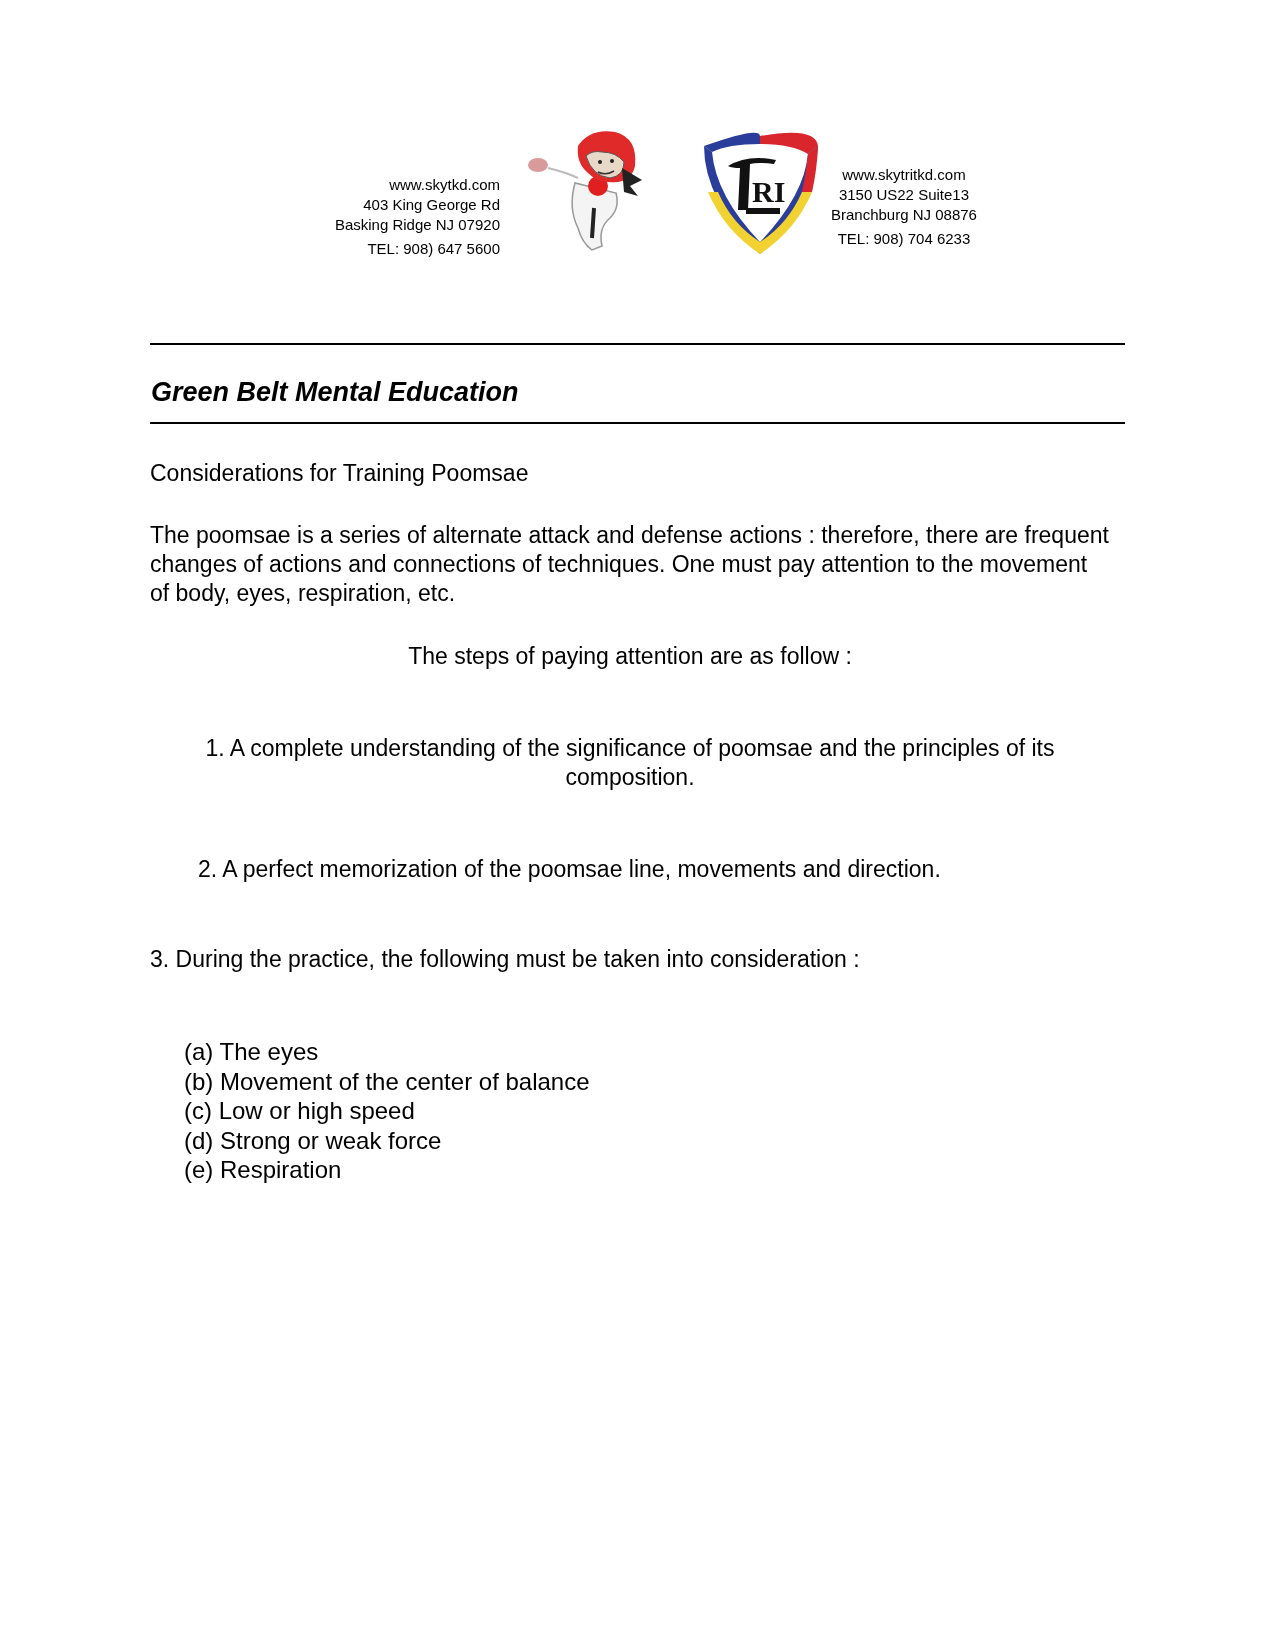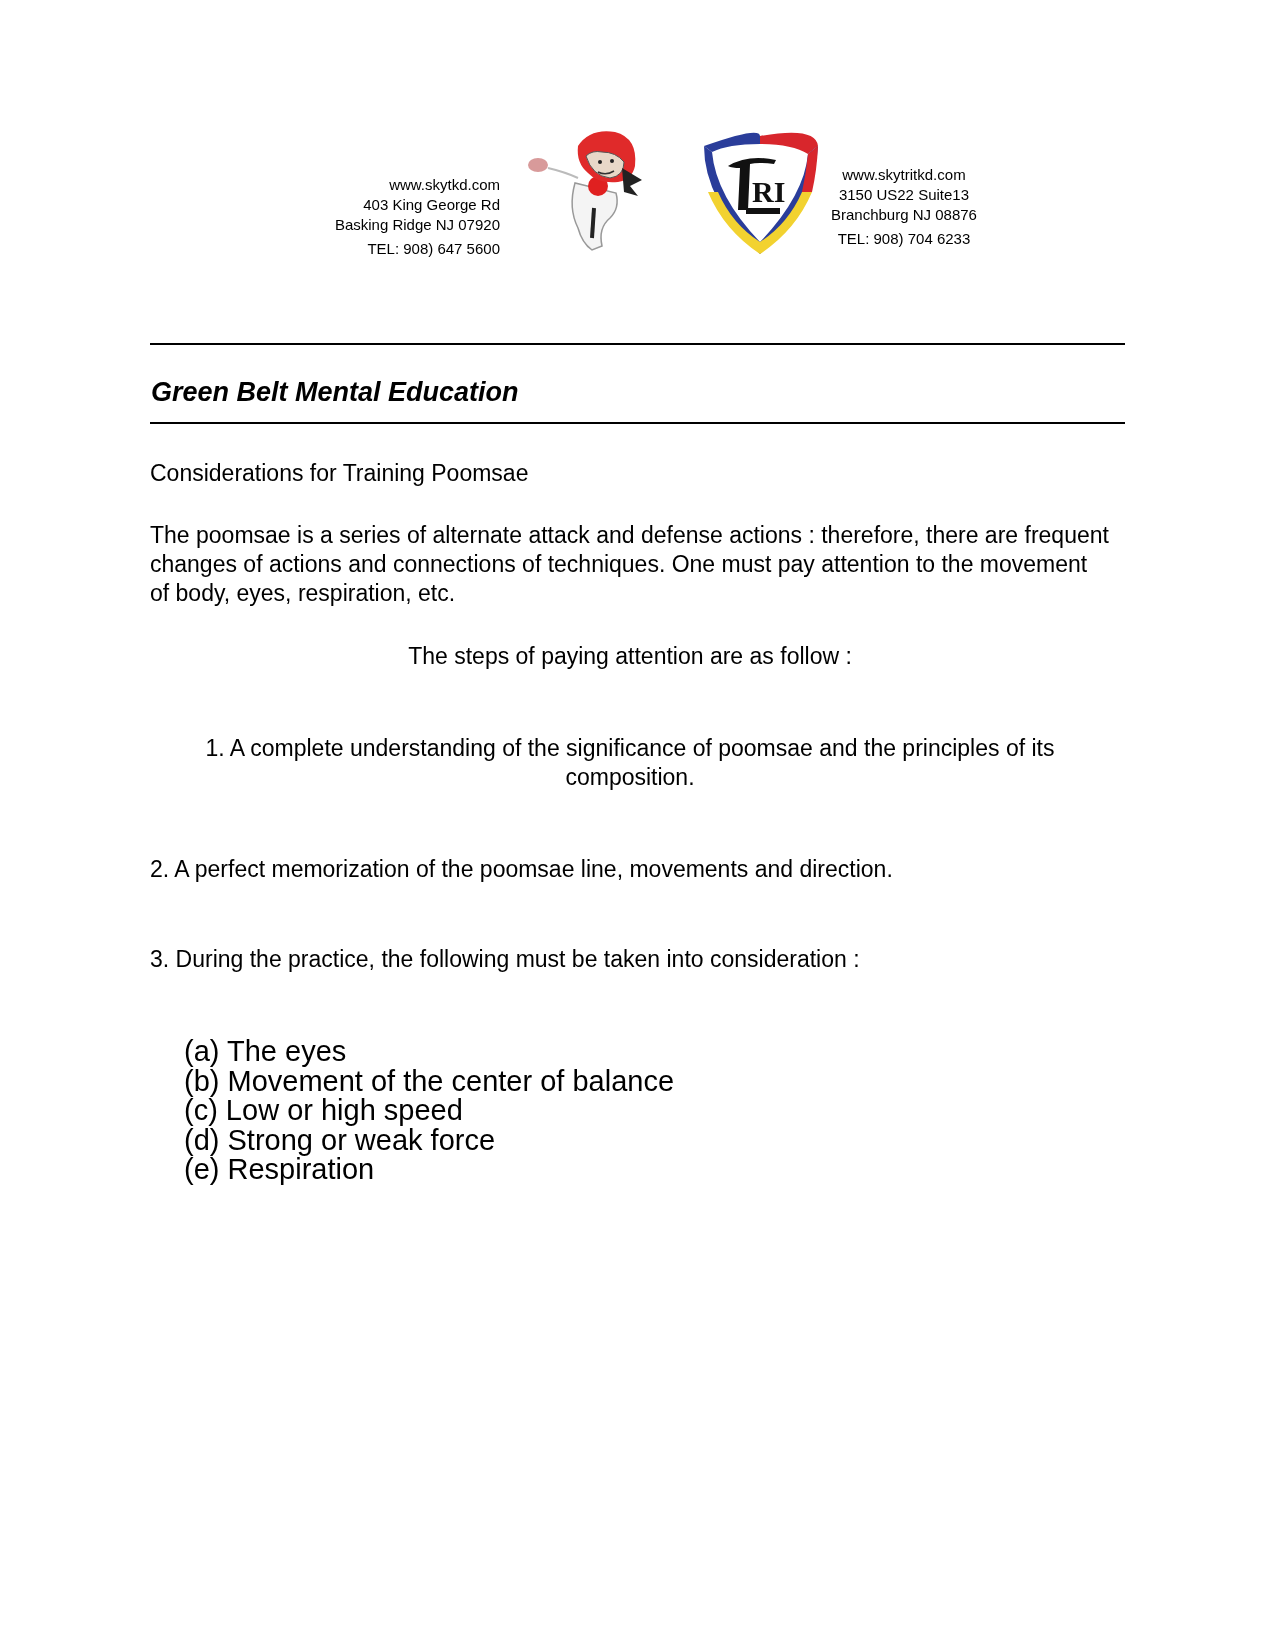--- a/index.html
+++ b/index.html
@@ -19,23 +19,23 @@
     #rule-bottom { top: 422px; }
     .heading {
       position: absolute; left: 151px; top: 377px; font-size: 27px; font-weight: bold;
       font-style: italic; white-space: nowrap;
     }
     .body-text { position: absolute; left: 150px; font-size: 23px; line-height: 29px; width: 960px; }
     #subtitle { top: 459px; }
     #intro { top: 521px; }
     #steps-lead { top: 642px; text-align: center; }
     #step1 { top: 734px; text-align: center; }
-    #step2 { top: 855px; }
+    #step2 { top: 855px; margin-left: 48px; }
     #step3 { top: 945px; }
-    .sub-list { position: absolute; left: 184px; top: 1037px; font-size: 29px; line-height: 29.5px; }
+    .sub-list { position: absolute; left: 184px; top: 1037px; font-size: 24px; line-height: 29.5px; }
     .sub-list div { white-space: nowrap; }
   </style>
 </head>
 <body>
 
 <div id="contact-left" class="contact">
   <div>www.skytkd.com</div>
   <div>403 King George Rd</div>
   <div>Basking Ridge NJ 07920</div>
   <div class="tel">TEL: 908) 647 5600</div>

